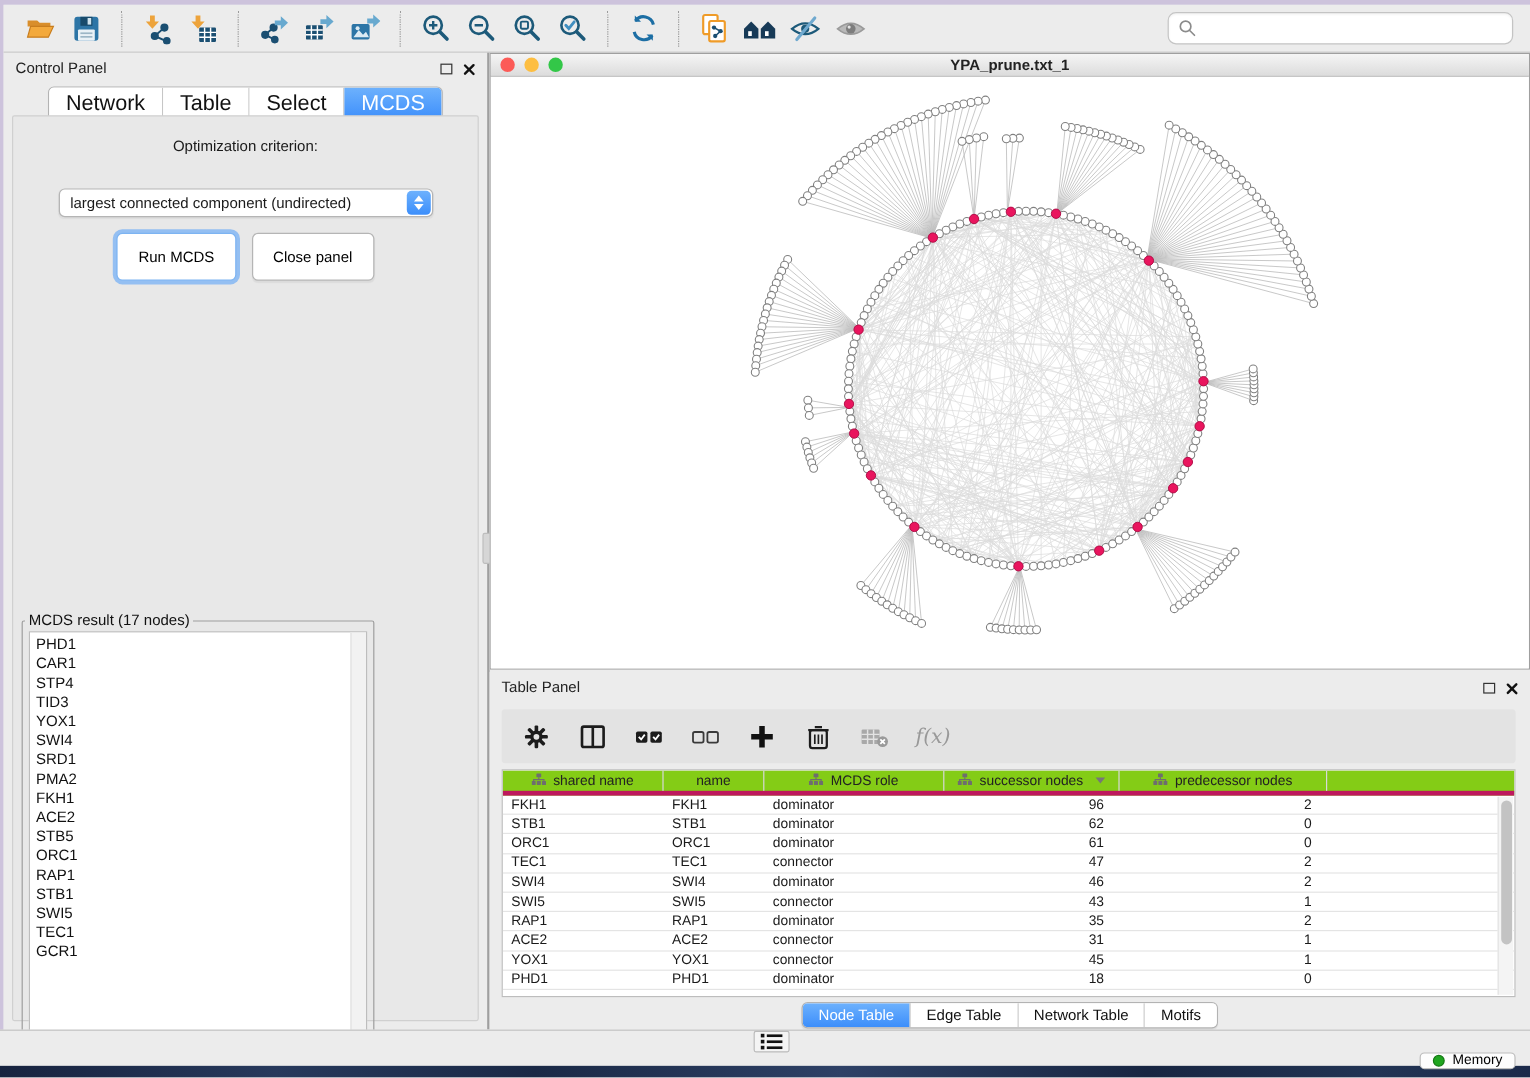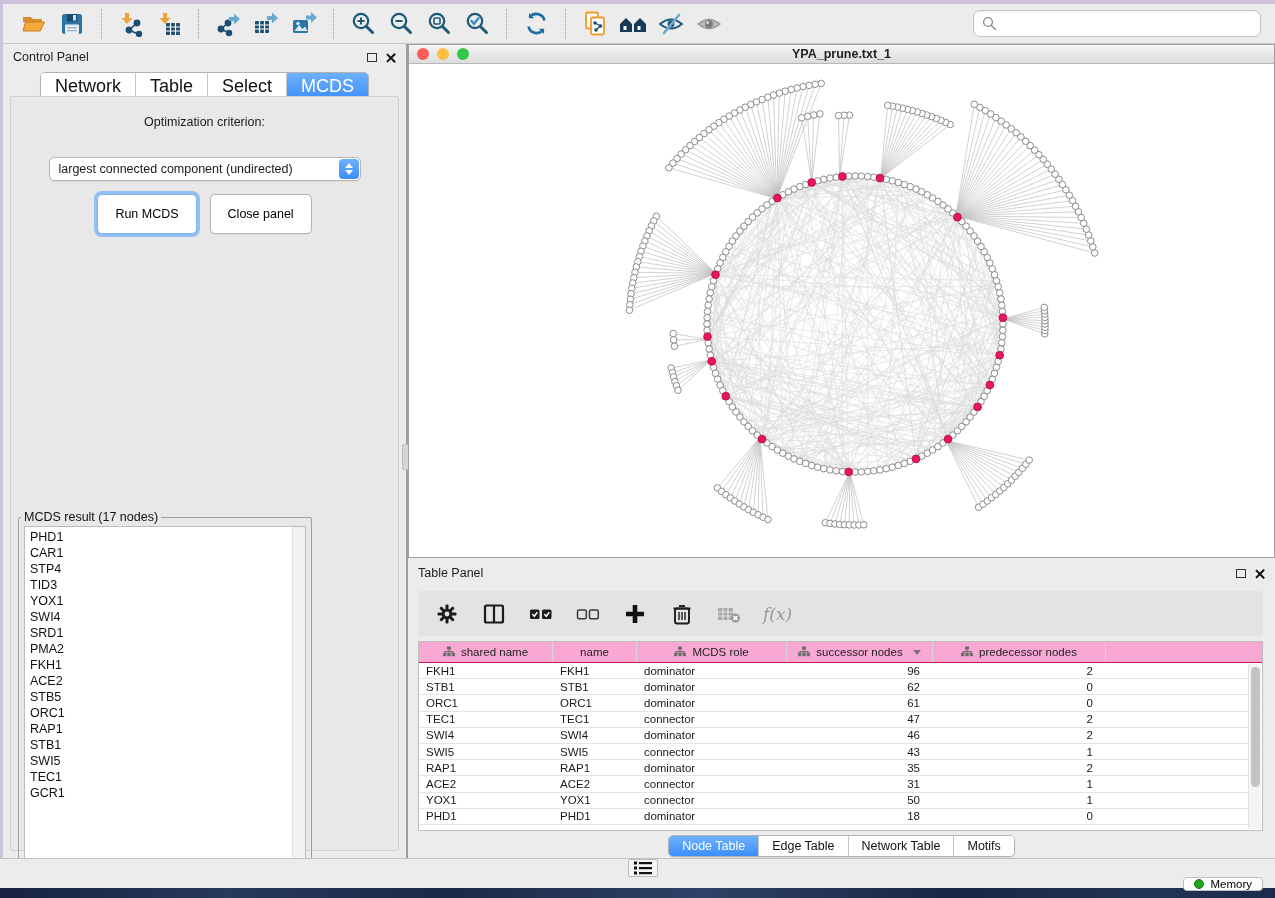--- a/index.html
+++ b/index.html
@@ -86,21 +86,21 @@
 
   
   #table-panel { position:absolute; left:408px; top:560px; width:867px; height:298px; background:#ececec; }
   #tp-toolbar { position:absolute; left:10px; top:31px; width:845px; height:45px; background:#e3e3e3;
                border-radius:3px; display:flex; align-items:center; padding-left:16px; gap:21px; }
   .tp-btn { width:26px; height:26px; border:none; background:transparent; display:flex; align-items:center; justify-content:center; }
   .fx-label { font-family:"DejaVu Serif","Liberation Serif",serif; font-style:italic; font-size:17px; color:#999; }
 
   #node-table { position:absolute; left:10px; top:81px; width:845px; height:190px; background:#fff;
                border:1px solid #bdbdbd; overflow:hidden; }
-  #nt-header { display:flex; height:21px; background:#f9a8d4; border-bottom:1px solid #be185d;align-items:center; }
+  #nt-header { display:flex; height:21px; background:#84cc16; border-bottom:4px solid #be185d;align-items:center; }
   .nt-hcell { display:flex; align-items:center; justify-content:center; gap:6px; font-size:11.5px; color:#222;
                border-right:1px solid #d8d8d8; height:100%; }
   .nt-hcell svg { flex:none; }
   .sort-chev { width:8px; height:5px; position:relative; margin-left:4px; }
   .sort-chev:before { content:""; position:absolute; left:0; top:0; width:0; height:0;
                border-left:4px solid transparent; border-right:4px solid transparent; border-top:5px solid #777; }
   .nt-row { display:flex; height:16.2px; align-items:center; border-bottom:1px solid #e4e4e4; font-size:11.5px; }
   .nt-cell { padding:0 7px; white-space:nowrap; overflow:hidden; }
   .nt-cell.num { text-align:right; padding-right:13px; }
   #nt-scroll { position:absolute; right:1px; top:22px; width:13px; bottom:1px; background:#f4f4f4; border-left:1px solid #e3e3e3; }
@@ -1436,21 +1436,21 @@
           <div class="nt-cell" style="width: 134px;">ACE2</div>
           <div class="nt-cell" style="width: 84px;">ACE2</div>
           <div class="nt-cell" style="width: 150px;">connector</div>
           <div class="nt-cell num" style="width: 146px;">31</div>
           <div class="nt-cell num" style="width: 173px;">1</div>
         </div>
         <div class="nt-row">
           <div class="nt-cell" style="width: 134px;">YOX1</div>
           <div class="nt-cell" style="width: 84px;">YOX1</div>
           <div class="nt-cell" style="width: 150px;">connector</div>
-          <div class="nt-cell num" style="width: 146px;">50</div>
+          <div class="nt-cell num" style="width: 146px;">45</div>
           <div class="nt-cell num" style="width: 173px;">1</div>
         </div>
         <div class="nt-row">
           <div class="nt-cell" style="width: 134px;">PHD1</div>
           <div class="nt-cell" style="width: 84px;">PHD1</div>
           <div class="nt-cell" style="width: 150px;">dominator</div>
           <div class="nt-cell num" style="width: 146px;">18</div>
           <div class="nt-cell num" style="width: 173px;">0</div>
         </div>
       </div>

